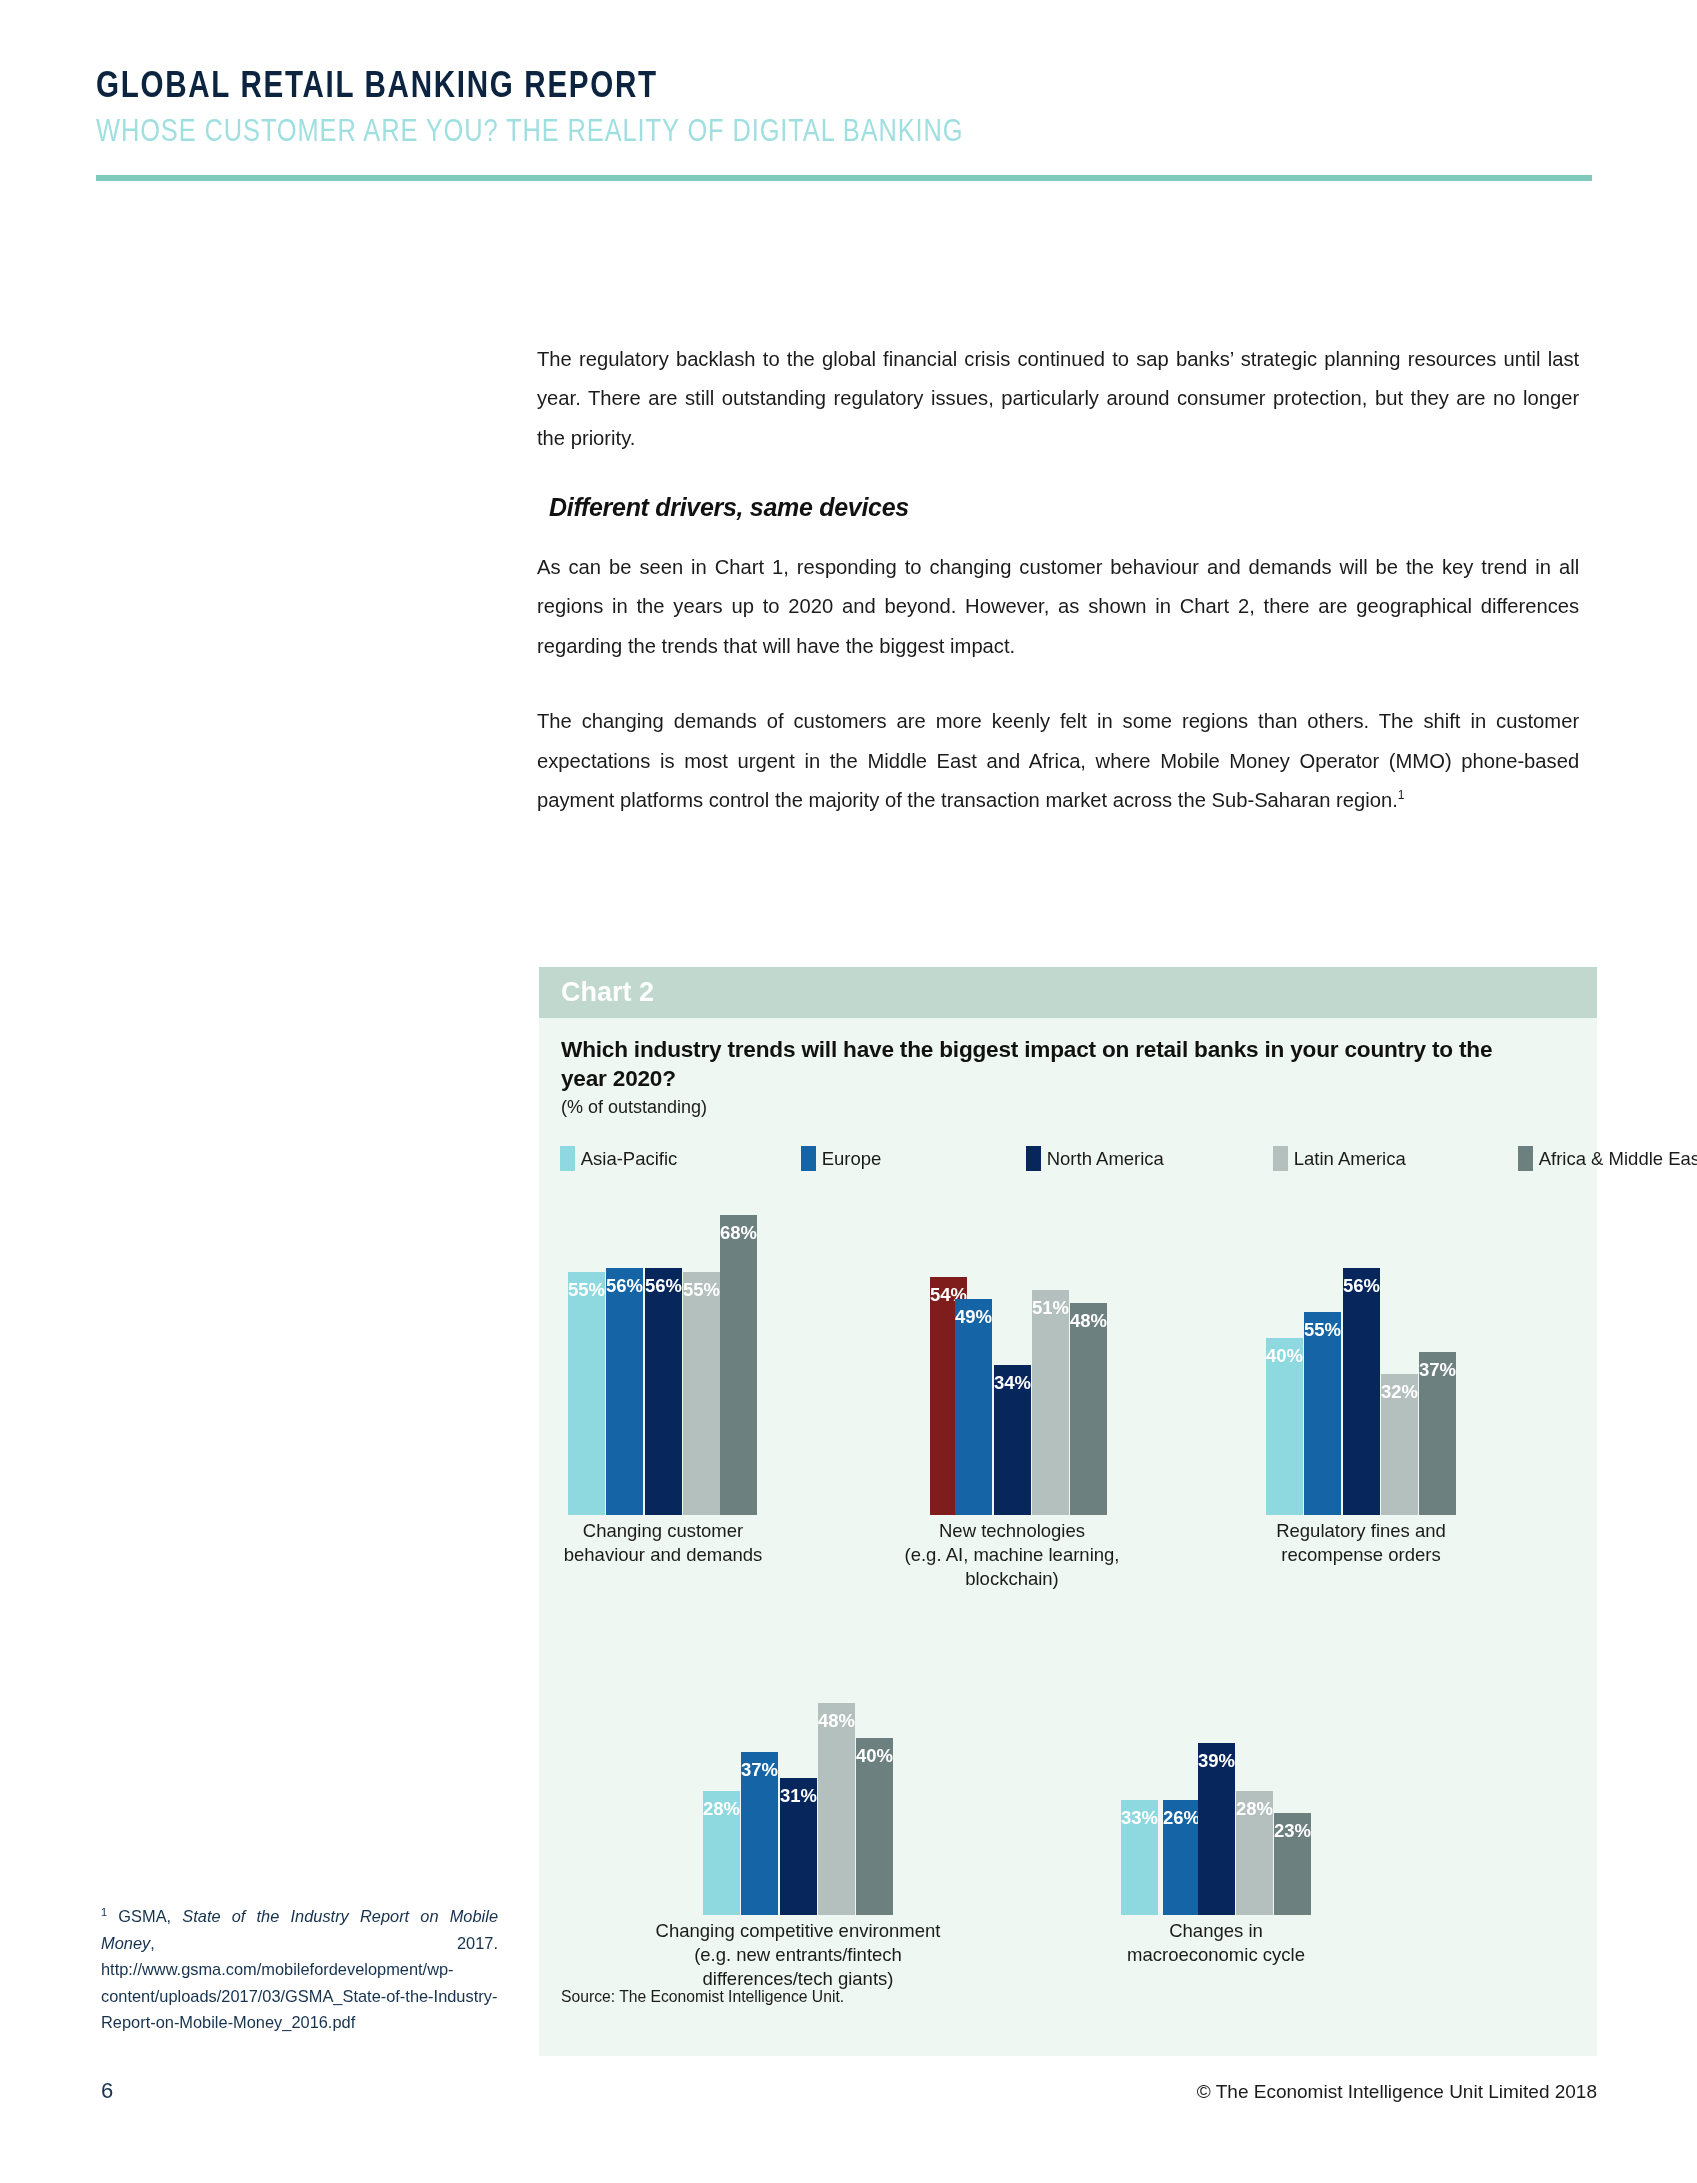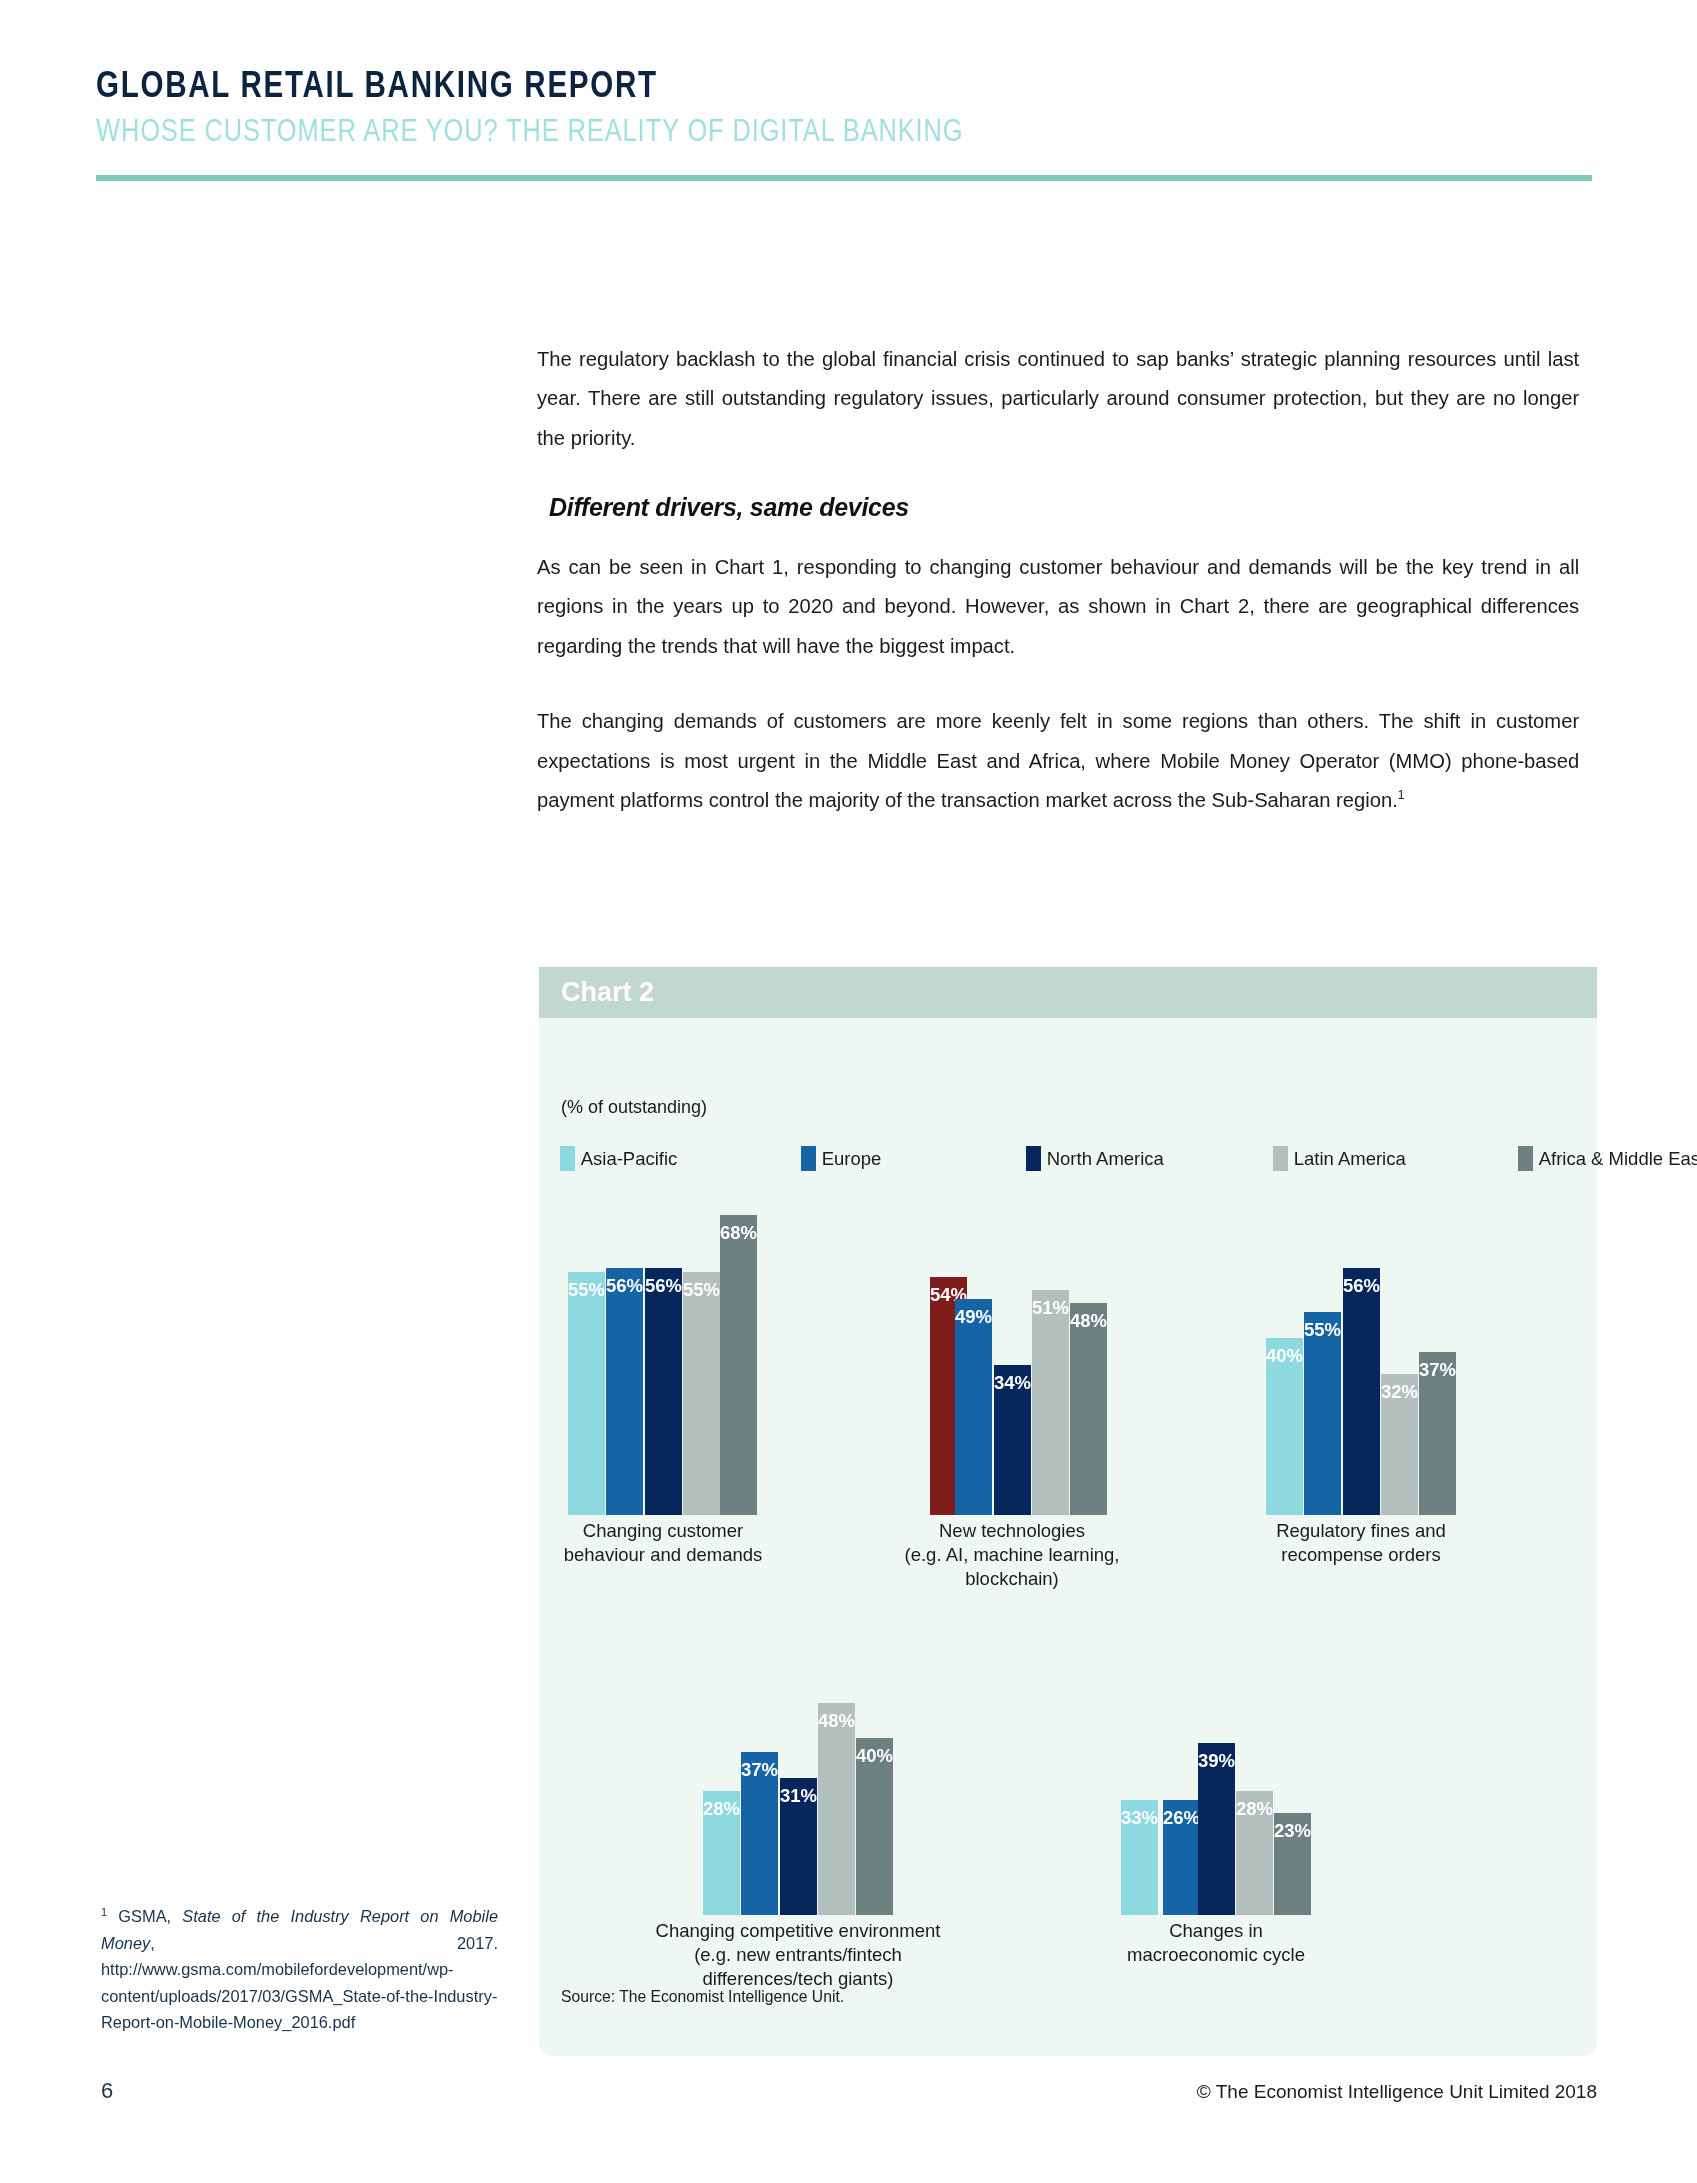--- a/index.html
+++ b/index.html
@@ -39,21 +39,20 @@
   #section-heading {
     font-size:25px; font-weight:bold; font-style:italic;
     color:#111; margin:0 0 25px 12px; letter-spacing:-0.3px;
   }
   sup.fn { font-size:12.3px; vertical-align:super; }
   
   #chart-panel {
     position:absolute; left:539px; top:967px;
     width:1058px; height:1089px;
     background:#eef7f1;
-    border-radius:15px;
   }
   #chart-band {
     position:absolute; left:0; top:0; width:100%; height:51px;
     background:#c1d8ce;
   }
   #chart-band-label {
     position:absolute; left:22px; top:9.6px;
     font-size:27px; font-weight:bold; color:#ffffff;
     letter-spacing:0px;
   }
@@ -120,20 +119,21 @@
 <div id="body-col">
   <p class="para">The regulatory backlash to the global financial crisis continued to sap banks’ strategic planning resources until last year. There are still outstanding regulatory issues, particularly around consumer protection, but they are no longer the priority.</p>
   <h2 id="section-heading">Different drivers, same devices</h2>
   <p class="para">As can be seen in Chart 1, responding to changing customer behaviour and demands will be the key trend in all regions in the years up to 2020 and beyond. However, as shown in Chart 2, there are geographical differences regarding the trends that will have the biggest impact.</p>
   <p class="para"><span>The changing demands of customers are more keenly felt in some regions than others. The shift in customer expectations is most urgent in the Middle East and Africa, where Mobile Money Operator (MMO) phone-based payment platforms control the majority of the transaction market across the Sub-Saharan region.</span><sup class="fn">1</sup></p>
 </div>
 
 <div id="chart-panel">
   <div id="chart-band"></div>
   <div id="chart-band-label">Chart 2</div>
+  <div id="chart-question">Which industry trends will have the biggest impact on retail banks in your country to the year 2020?</div>
   <div id="chart-units">(% of outstanding)</div>
 
   <div id="legend">
       <div class="legend-item" style="left: 0px;">
         <span class="legend-swatch" style="background: rgb(142, 216, 224);"></span>
         <span class="legend-text">Asia-Pacific</span>
       </div>
       <div class="legend-item" style="left: 241px;">
         <span class="legend-swatch" style="background: rgb(21, 101, 166);"></span>
         <span class="legend-text">Europe</span>

